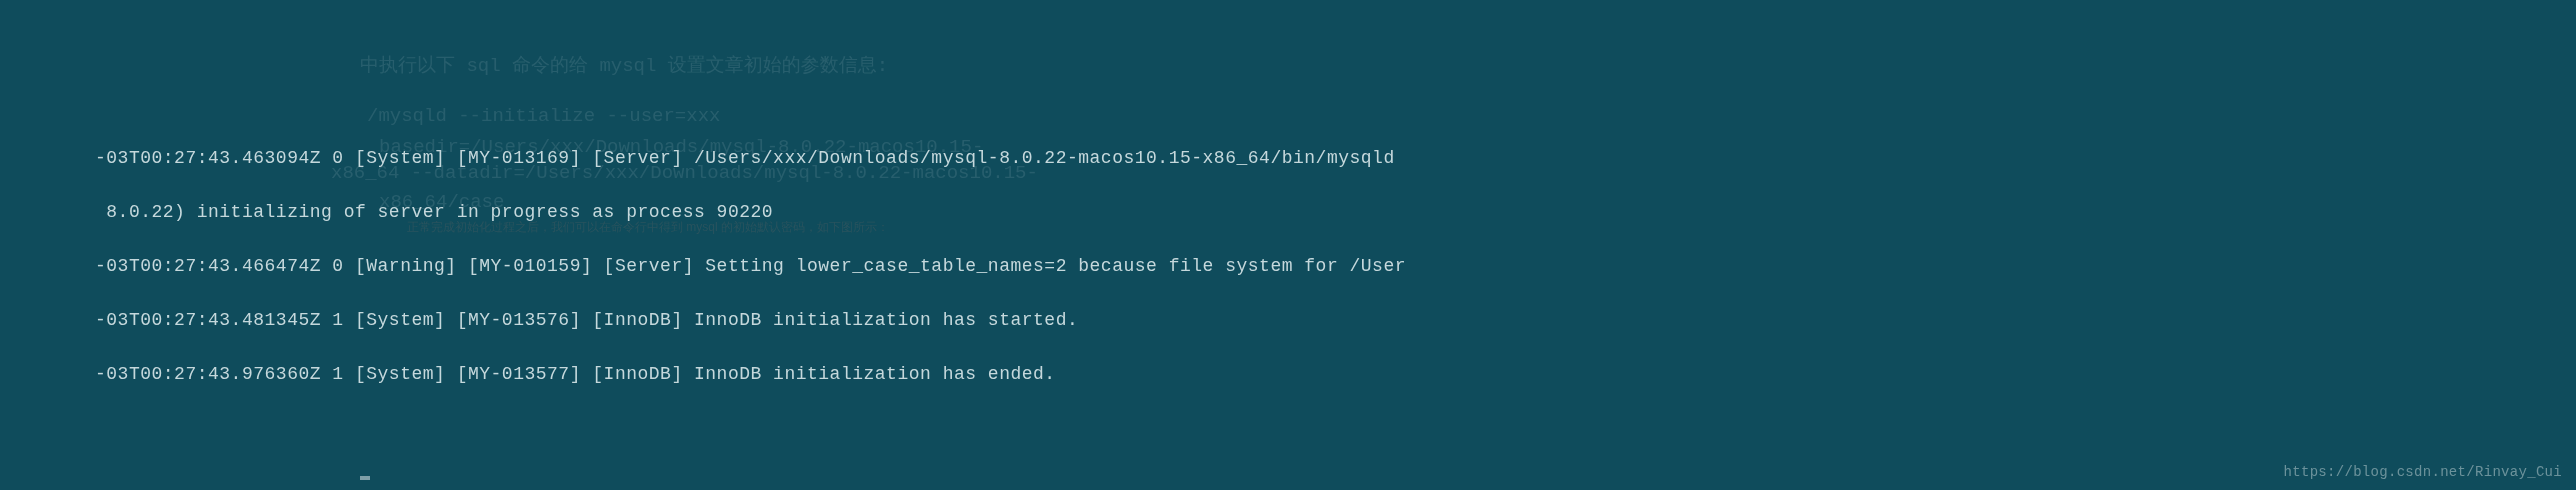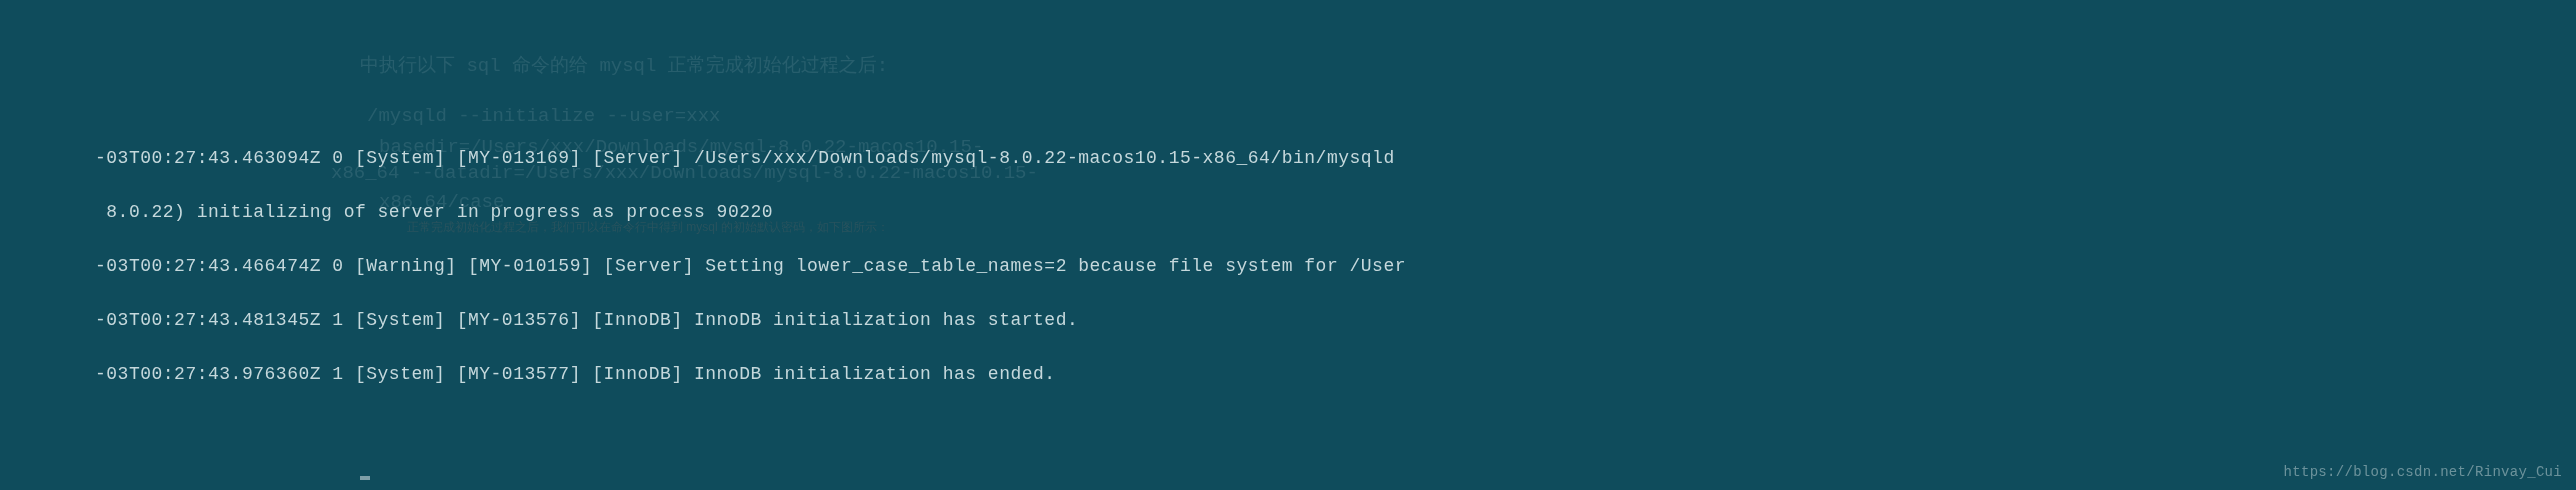--- a/index.html
+++ b/index.html
@@ -68,21 +68,21 @@
 <span class="log-line"> 8.0.22) initializing of server in progress as process 90220</span>
 <span class="log-line">-03T00:27:43.466474Z 0 [Warning] [MY-010159] [Server] Setting lower_case_table_names=2 because file system for /User</span>
 <span class="log-line">-03T00:27:43.481345Z 1 [System] [MY-013576] [InnoDB] InnoDB initialization has started.</span>
 <span class="log-line">-03T00:27:43.976360Z 1 [System] [MY-013577] [InnoDB] InnoDB initialization has ended.</span>
 
 
 
 
 </div>
 
-<div class="ghost-text ghost1">中执行以下 sql 命令的给 mysql 正常完成初始化过程之后:</div>
+<div class="ghost-text ghost1">中执行以下 sql 命令的给 mysql 设置文章初始的参数信息:</div>
 <div class="ghost-text ghost2">/mysqld --initialize --user=xxx</div>
 <div class="ghost-text ghost3">basedir=/Users/xxx/Downloads/mysql-8.0.22-macos10.15-</div>
 <div class="ghost-text ghost4">x86_64 --datadir=/Users/xxx/Downloads/mysql-8.0.22-macos10.15-</div>
 <div class="ghost-text ghost5">x86_64/case</div>
 <div class="ghost-text ghost6">正常完成初始化过程之后，我们可以在命令行中得到 mysql 的初始默认密码，如下图所示：</div>
 
 <div class="cursor-block"></div>
 
 <div class="watermark">https://blog.csdn.net/Rinvay_Cui</div>
 

